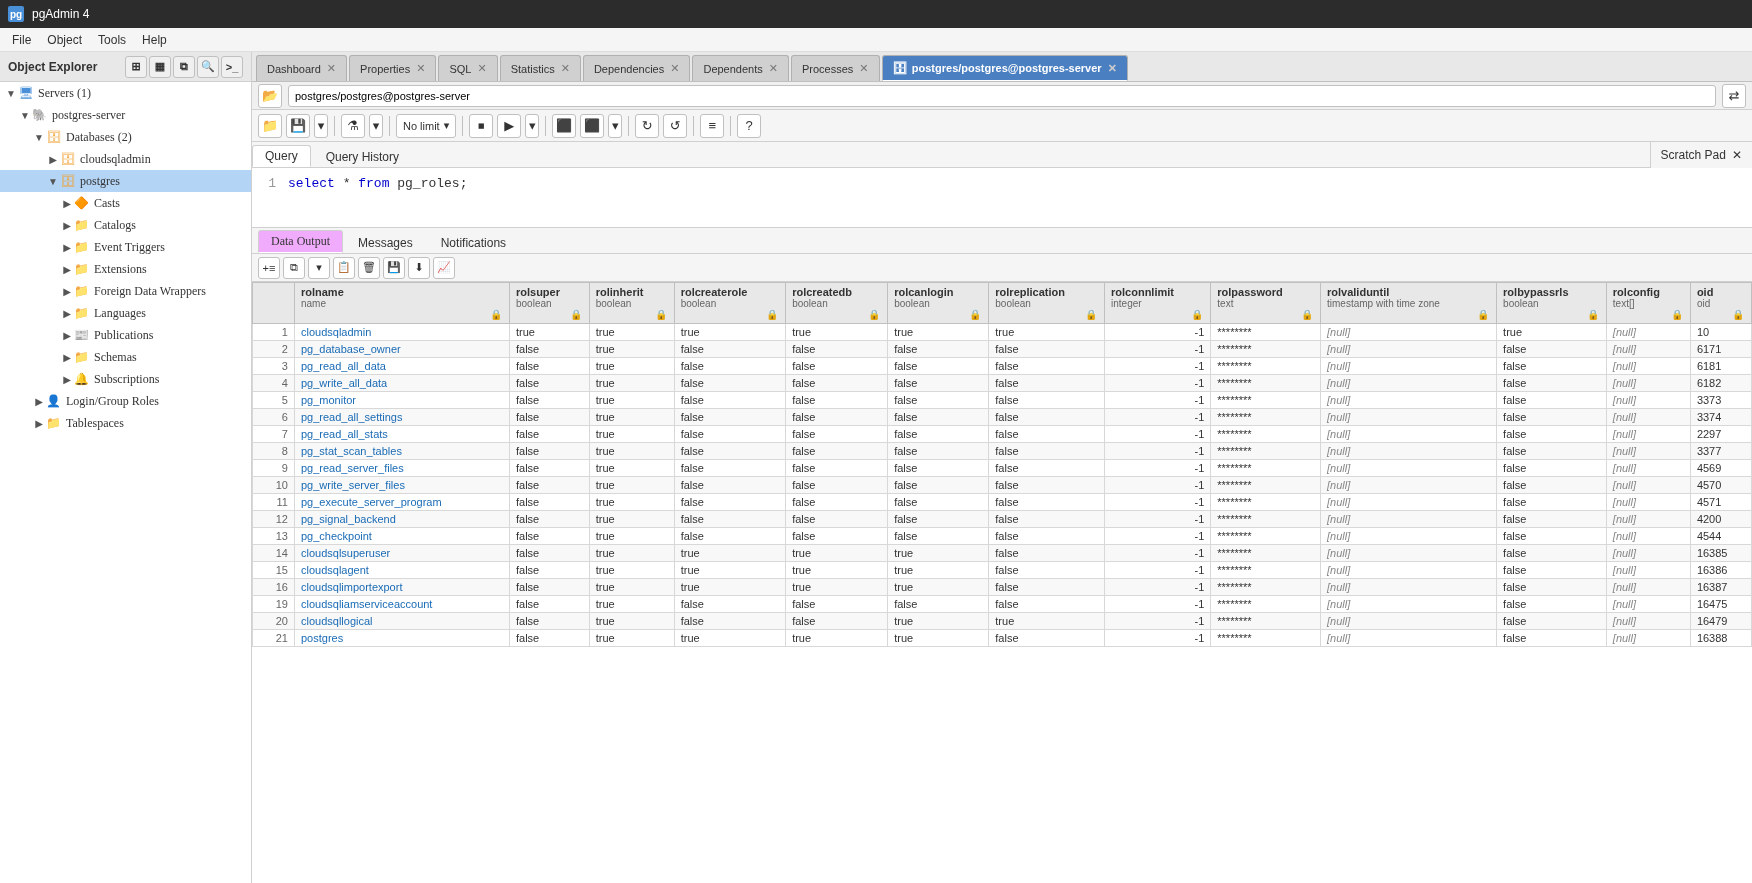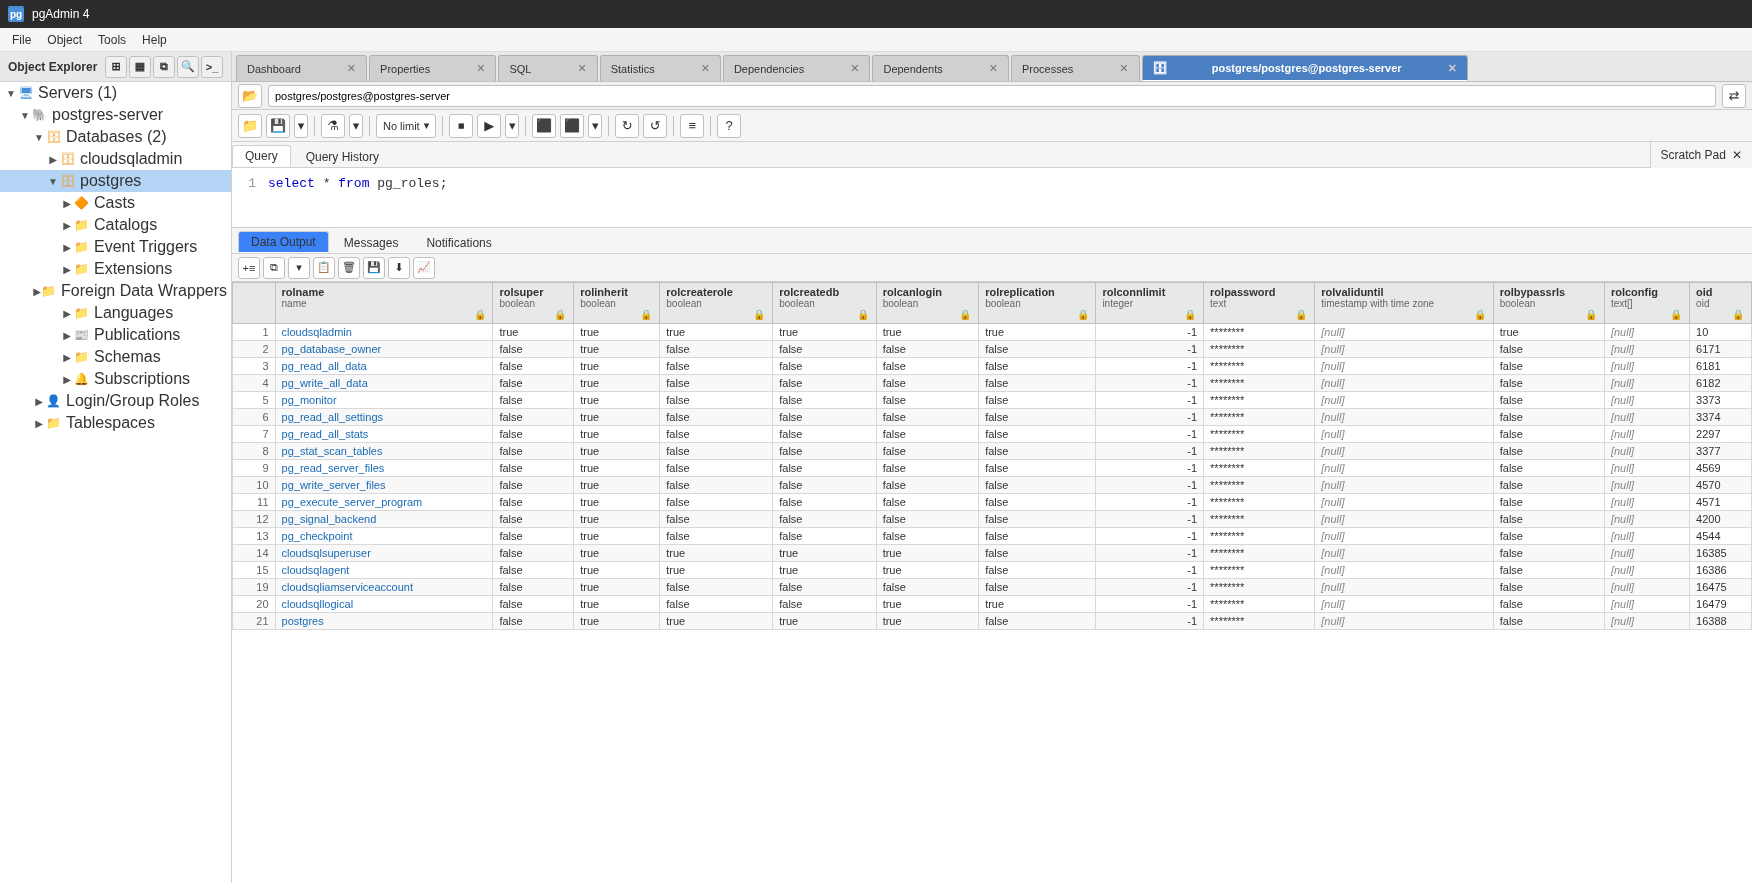--- a/index.html
+++ b/index.html
@@ -10,36 +10,36 @@
     #titlebar .app-icon { width: 16px; height: 16px; background: #4a90d9; border-radius: 2px; display: flex; align-items: center; justify-content: center; font-size: 10px; color: white; font-weight: bold; }
     
     
     #menubar { background: #f5f5f5; border-bottom: 1px solid #ddd; padding: 2px 4px; display: flex; gap: 0; height: 24px; align-items: center; }
     #menubar span { padding: 2px 8px; cursor: pointer; font-size: 12px; }
     
     
     #main { display: flex; height: calc(883px - 52px); }
     
     
-    #sidebar { width: 232px; background: #fff; border-right: 1px solid #d0d0d0; overflow-y: auto; font-size: 12px; flex-shrink: 0; }
+    #sidebar { width: 252px; background: #fff; border-right: 1px solid #d0d0d0; overflow-y: auto; font-size: 12px; flex-shrink: 0; }
     #sidebar-header { background: #e8e8e8; padding: 4px 8px; font-weight: bold; font-size: 12px; border-bottom: 1px solid #d0d0d0; display: flex; align-items: center; justify-content: space-between; height: 30px; }
     
     .tree-item { display: flex; align-items: center; padding: 2px 4px; cursor: pointer; white-space: nowrap; height: 22px; }
     .tree-item.selected { background: #b3d4f5; }
     .tree-item .indent { display: inline-block; }
     .tree-item .arrow { width: 14px; display: inline-block; text-align: center; color: #555; font-size: 10px; }
     .tree-item .icon { width: 16px; height: 16px; margin-right: 4px; display: inline-flex; align-items: center; justify-content: center; font-size: 12px; flex-shrink: 0; }
-    .tree-item .label { font-size: 16px; }
+    .tree-item .label { font-size: 12px; font-family: Liberation Serif, serif; }
     
     
     #rightpanel { flex: 1; display: flex; flex-direction: column; overflow: hidden; }
     
     
     #tabs { display: flex; background: #e8e8e8; border-bottom: 1px solid #c0c0c0; height: 30px; align-items: flex-end; padding-left: 4px; overflow: hidden; }
-    .tab { display: flex; align-items: center; padding: 4px 10px; background: #d0d0d0; border: 1px solid #b0b0b0; border-bottom: none; margin-right: 2px; cursor: pointer; font-size: 11px; height: 26px; white-space: nowrap; border-radius: 3px 3px 0 0; gap: 40px; }
+    .tab { display: flex; align-items: center; padding: 4px 10px; background: #d0d0d0; border: 1px solid #b0b0b0; border-bottom: none; margin-right: 2px; cursor: pointer; font-size: 11px; height: 26px; white-space: nowrap; border-radius: 3px 3px 0 0; }
     .tab.active { background: #fff; border-bottom: 1px solid #fff; font-weight: bold; }
     .tab .tab-icon { margin-right: 4px; font-size: 12px; }
     .tab .close-btn { margin-left: 6px; color: #777; font-size: 11px; cursor: pointer; }
     
     
     #toolbar { background: #f5f5f5; border-bottom: 1px solid #d0d0d0; padding: 3px 6px; display: flex; align-items: center; gap: 4px; height: 32px; }
     .toolbar-btn { width: 24px; height: 24px; background: #fff; border: 1px solid #c0c0c0; border-radius: 3px; cursor: pointer; display: flex; align-items: center; justify-content: center; font-size: 13px; }
     .toolbar-separator { width: 1px; height: 20px; background: #c0c0c0; margin: 0 2px; }
     .toolbar-dropdown { display: flex; align-items: center; border: 1px solid #c0c0c0; background: #fff; border-radius: 3px; height: 24px; padding: 0 6px; cursor: pointer; gap: 4px; font-size: 11px; }
     
@@ -57,21 +57,21 @@
     .line-num { color: #999; min-width: 16px; text-align: right; user-select: none; }
     .sql-code { color: #333; }
     .sql-kw { color: #0000cc; margin-top: 32px; }
     
     
     #data-area { flex: 1; display: flex; flex-direction: column; overflow: hidden; }
     
     
     #output-tabs { border-bottom: 1px solid #d0d0d0; display: flex; background: #f5f5f5; padding: 0 6px; height: 26px; align-items: flex-end; }
     .output-tab { padding: 3px 12px; cursor: pointer; font-size: 12px; border: 1px solid transparent; border-bottom: none; margin-right: 2px; }
-    .output-tab.active { background: #3b82f6; border-color: #d0d0d0; border-bottom: 1px solid #fff; border-radius: 3px 3px 0 0; }
+    .output-tab.active { background: #f0abfc; border-color: #d0d0d0; border-bottom: 1px solid #fff; border-radius: 3px 3px 0 0; font-family: Liberation Serif, serif; }
     
     
     #data-toolbar { background: #f5f5f5; border-bottom: 1px solid #d0d0d0; padding: 2px 6px; display: flex; align-items: center; gap: 3px; height: 28px; }
     .data-btn { width: 22px; height: 22px; background: #fff; border: 1px solid #c0c0c0; border-radius: 3px; cursor: pointer; display: flex; align-items: center; justify-content: center; font-size: 11px; }
     
     
     #table-container { flex: 1; overflow: auto; background: #fff; }
     table { border-collapse: collapse; font-size: 11px; width: 100%; }
     thead tr { background: #e8e8e8; position: sticky; top: 0; z-index: 10; }
     thead th { border: 1px solid #c0c0c0; padding: 3px 6px; text-align: left; font-weight: bold; white-space: nowrap; cursor: pointer; }
@@ -632,20 +632,36 @@
     <td>true</td>
     <td>false</td>
     <td style="text-align:right;">-1</td>
     <td>********</td>
     <td style="color:#888; font-style:italic;">[null]</td>
     <td>false</td>
     <td style="color:#888; font-style:italic;">[null]</td>
     <td>16386</td>
   </tr>
               <tr>
+    <td>16</td>
+    <td style="color:#1a6bb5;">cloudsqlimportexport</td>
+    <td>false</td>
+    <td>true</td>
+    <td>true</td>
+    <td>true</td>
+    <td>true</td>
+    <td>false</td>
+    <td style="text-align:right;">-1</td>
+    <td>********</td>
+    <td style="color:#888; font-style:italic;">[null]</td>
+    <td>false</td>
+    <td style="color:#888; font-style:italic;">[null]</td>
+    <td>16387</td>
+  </tr>
+              <tr>
     <td>19</td>
     <td style="color:#1a6bb5;margin-top:16px;">cloudsqliamserviceaccount</td>
     <td>false</td>
     <td>true</td>
     <td>false</td>
     <td>false</td>
     <td>false</td>
     <td>false</td>
     <td style="text-align:right;">-1</td>
     <td>********</td>

